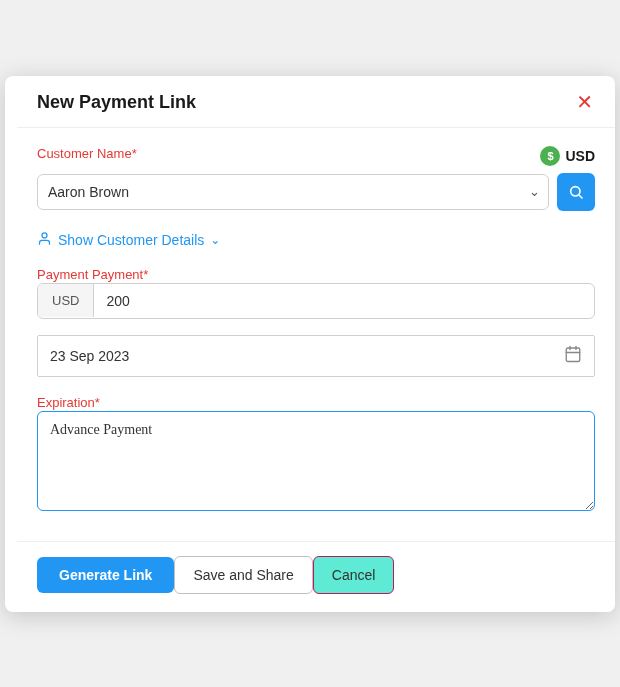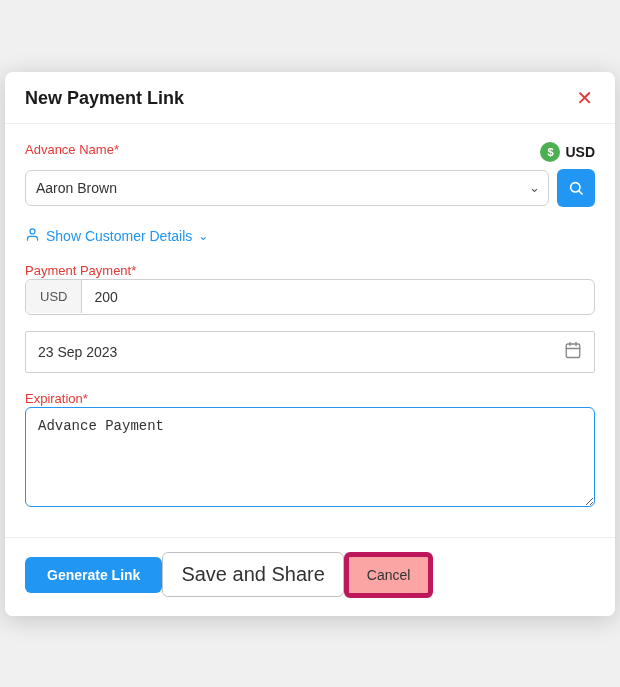--- a/index.html
+++ b/index.html
@@ -12,20 +12,21 @@
       width: 620px;
       height: 687px;
       overflow: hidden;
     }
     .modal {
       background: #fff;
       border-radius: 8px;
       width: 610px;
       box-shadow: 0 4px 24px rgba(0,0,0,0.18);
       overflow: hidden;
+      padding-left: 12px;
     }
     .modal-header {
       display: flex;
       justify-content: space-between;
       align-items: center;
       padding: 16px 20px 14px 20px;
       border-bottom: 1px solid #eee;
     }
     .modal-title {
       font-size: 18px;
@@ -194,21 +195,21 @@
     .description-textarea {
       width: 100%;
       border: 1.5px solid #2196f3;
       border-radius: 6px;
       padding: 10px 12px;
       font-size: 14px;
       color: #333;
       resize: vertical;
       min-height: 100px;
       outline: none;
-      font-family: Liberation Mono, monospace;
+      font-family: Liberation Serif, serif;
     }
     .modal-footer {
       display: flex;
       align-items: center;
       padding: 14px 20px 18px 20px;
       border-top: 1px solid #eee;
       background: #fff;
     }
     .btn-generate {
       background: #2196f3;
@@ -219,47 +220,47 @@
       font-size: 14px;
       font-weight: 600;
       cursor: pointer;
     }
     .btn-save-share {
       background: #fff;
       color: #333;
       border: 1px solid #c0c0c0;
       border-radius: 6px;
       padding: 10px 18px;
-      font-size: 20px;
+      font-size: 14px;
       cursor: pointer;
     }
     .btn-cancel {
-      background: #fca5a5;
-      color: #333;
-      border: 5px solid #be185d;
+      background: #5eead4;
+      color: #333;
+      border: 1px solid #be185d;
       border-radius: 6px;
       padding: 10px 18px;
       font-size: 14px;
       cursor: pointer;
     }
   </style>
 </head>
 <body>
 
 <div class="modal">
   <div class="modal-header">
     <span class="modal-title">New Payment Link</span>
     <button class="close-btn">✕</button>
   </div>
 
   <div class="modal-body">
 
     <div class="field-group">
       <div class="row-space">
-        <span class="field-label">Advance Name*</span>
+        <span class="field-label">Customer Name*</span>
         <div class="currency-badge">
           <div class="currency-dot">
             <span>$</span>
           </div>
           <span>USD</span>
         </div>
       </div>
       <div class="customer-select-row">
         <div class="select-wrapper">
           <select>

